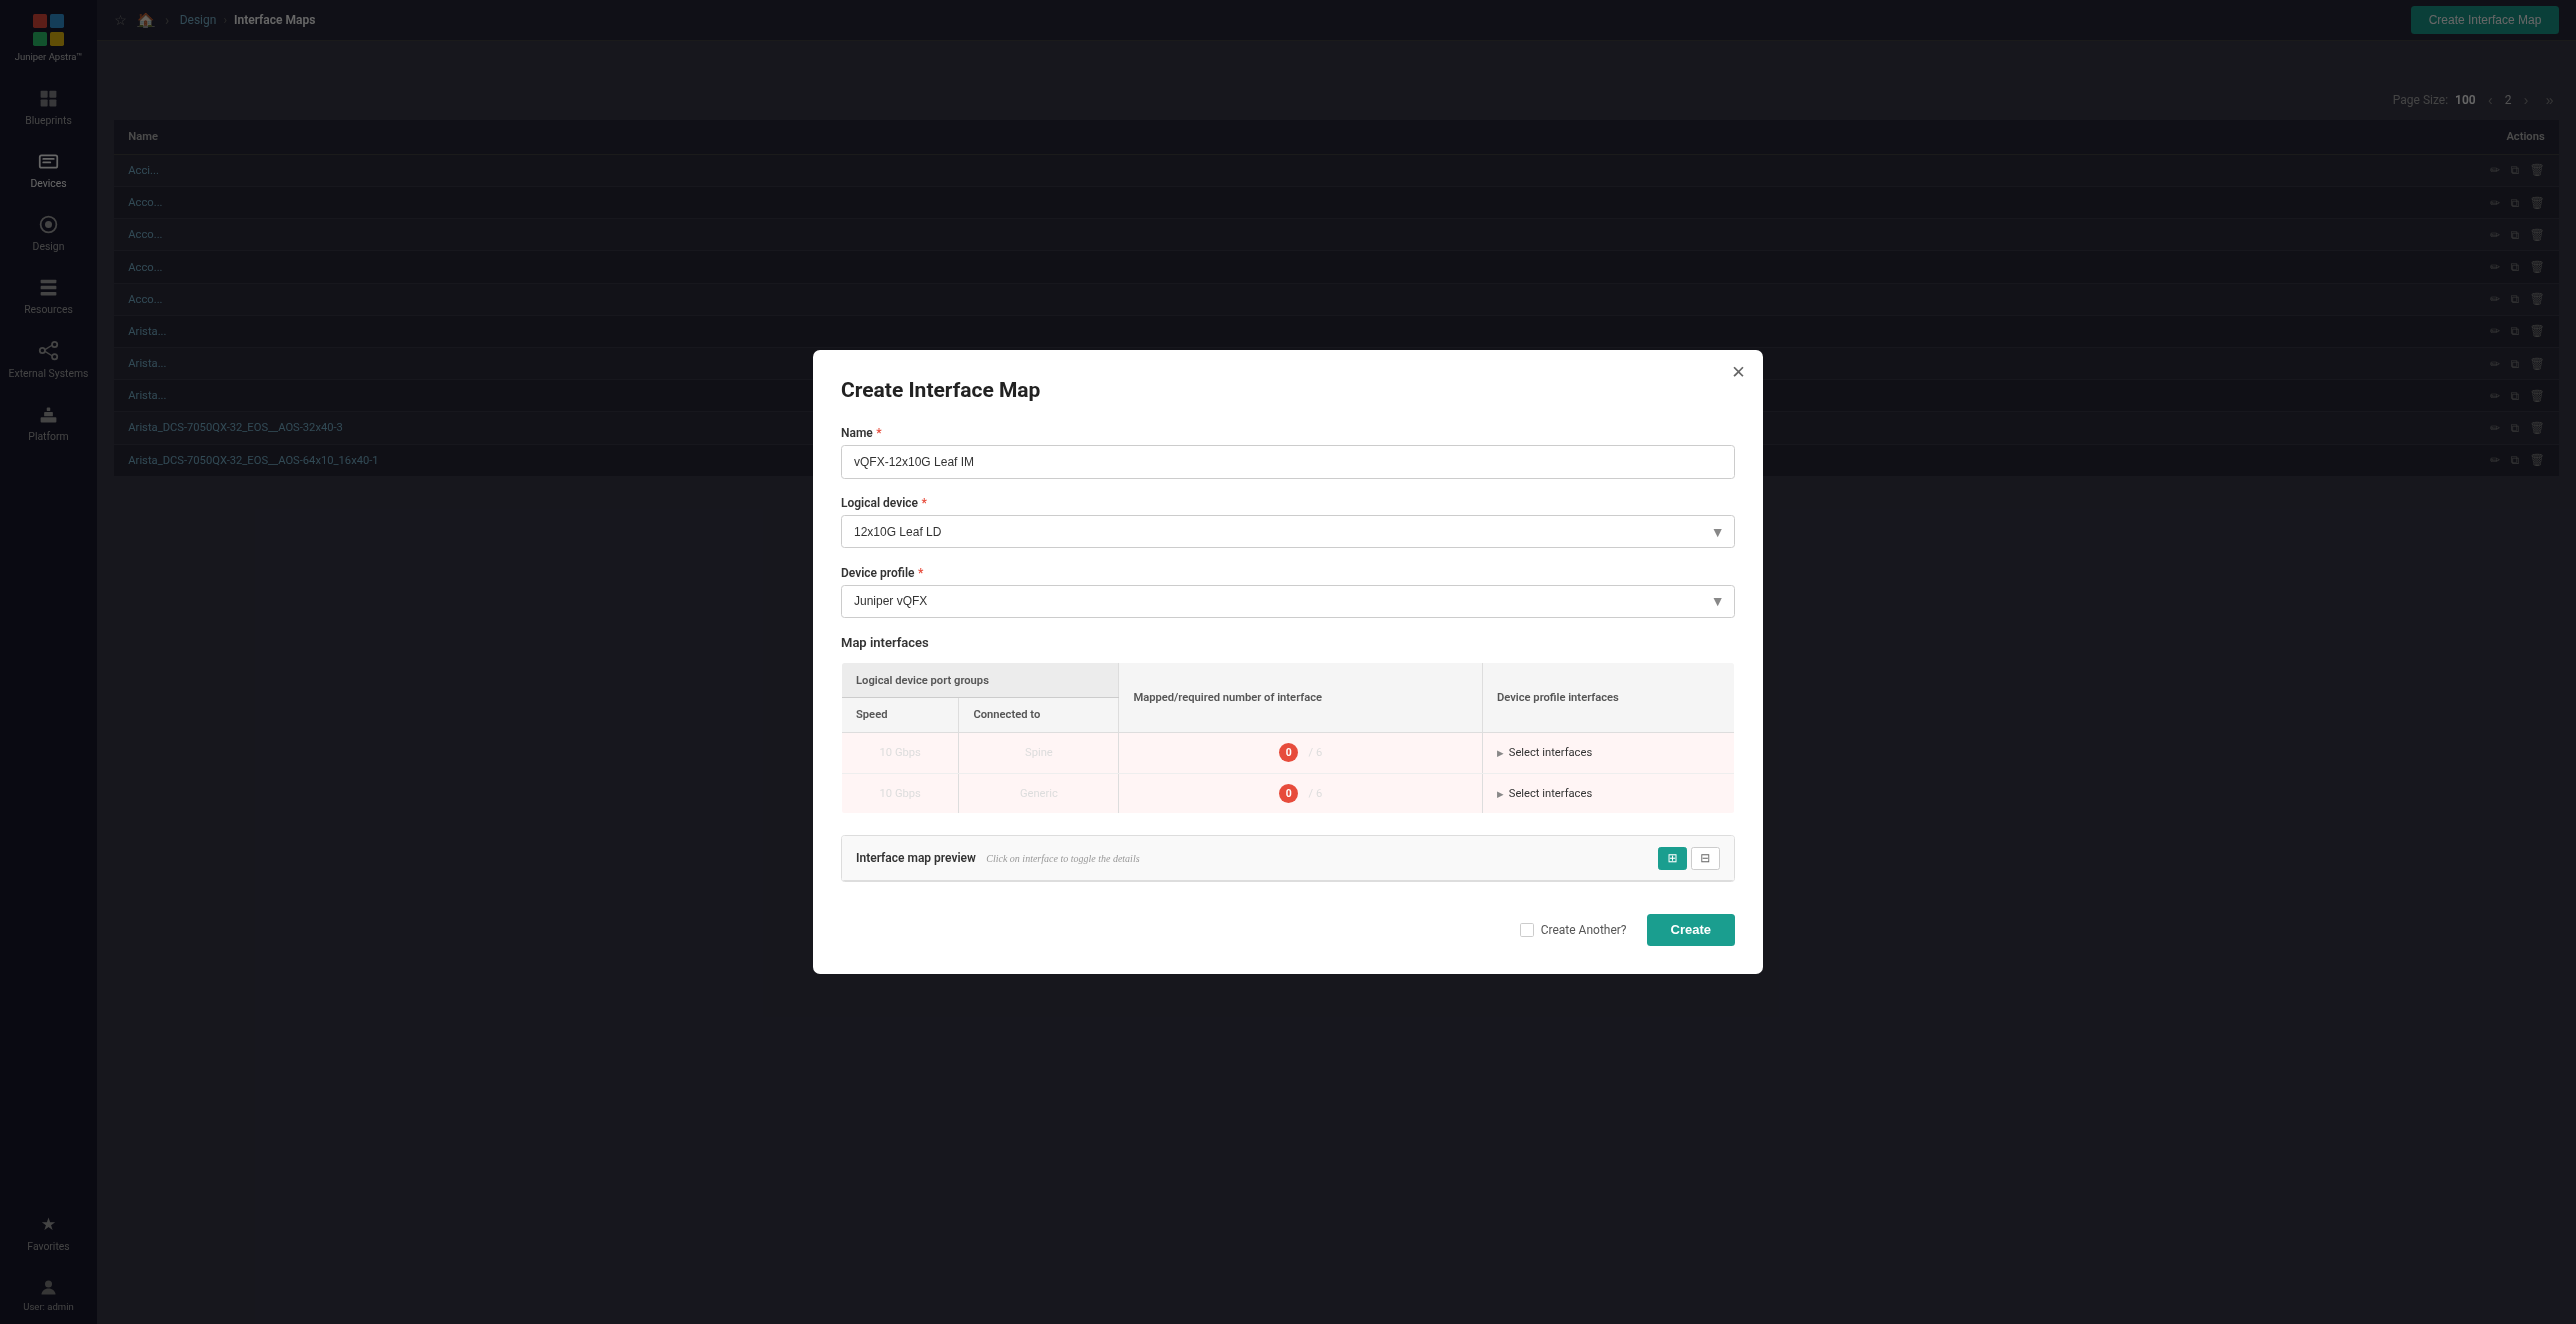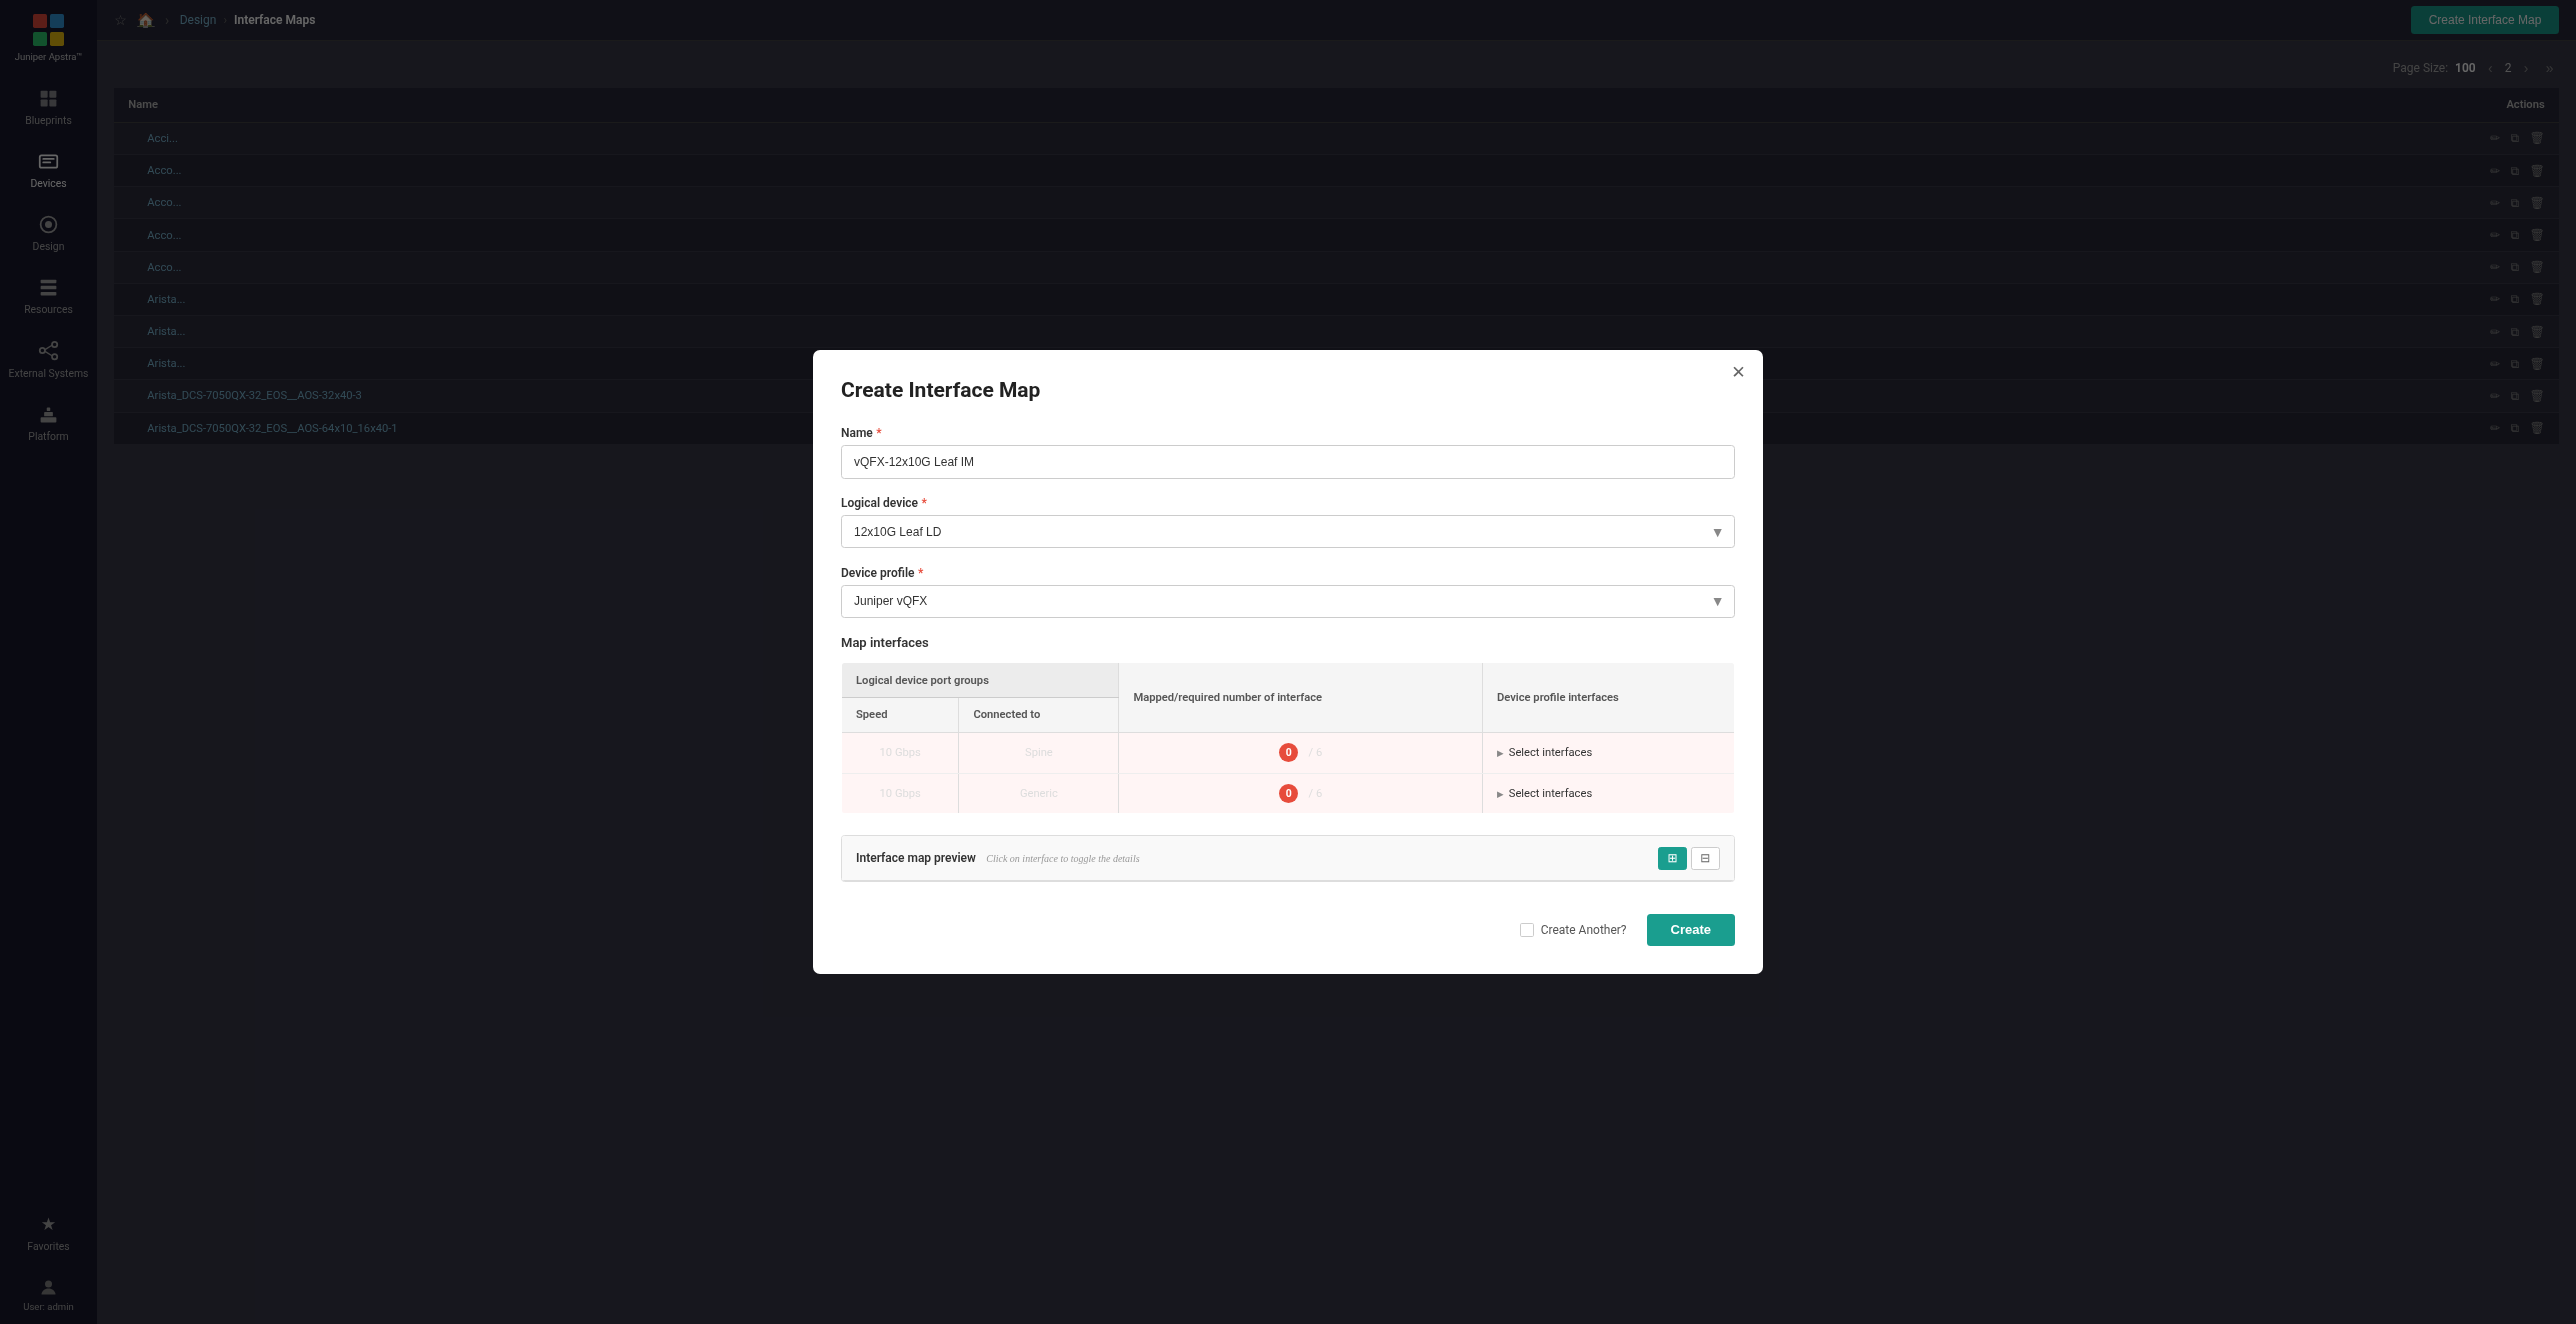--- a/index.html
+++ b/index.html
@@ -134,20 +134,21 @@
     .table-area {
       padding: 17.3px;
     }
     .table-controls {
       display: flex;
       justify-content: flex-end;
       margin-bottom: 10.4px;
       gap: 10.4px;
       color: #ccc;
       font-size: 12px;
+      margin-top: 32px;
     }
     .pagination-controls {
       display: flex;
       align-items: center;
       gap: 7px;
     }
     .page-size-label { color: #aaa; }
     .page-size-value { color: #fff; font-weight: 600; }
     .pagination-btn {
       background: none;
@@ -177,21 +178,20 @@
     }
     tbody td {
       padding: 8.6px 14px;
       background: #2e2e3e;
     }
     tbody tr:nth-child(even) td { background: #2a2a38; }
     .table-link {
       color: #7cb8d4;
       text-decoration: none;
       cursor: pointer;
-      margin-left: 19px;
     }
     .action-icons {
       display: flex;
       gap: 10.4px;
       align-items: center;
     }
     .action-icon {
       color: #888;
       cursor: pointer;
       font-size: 12px;

